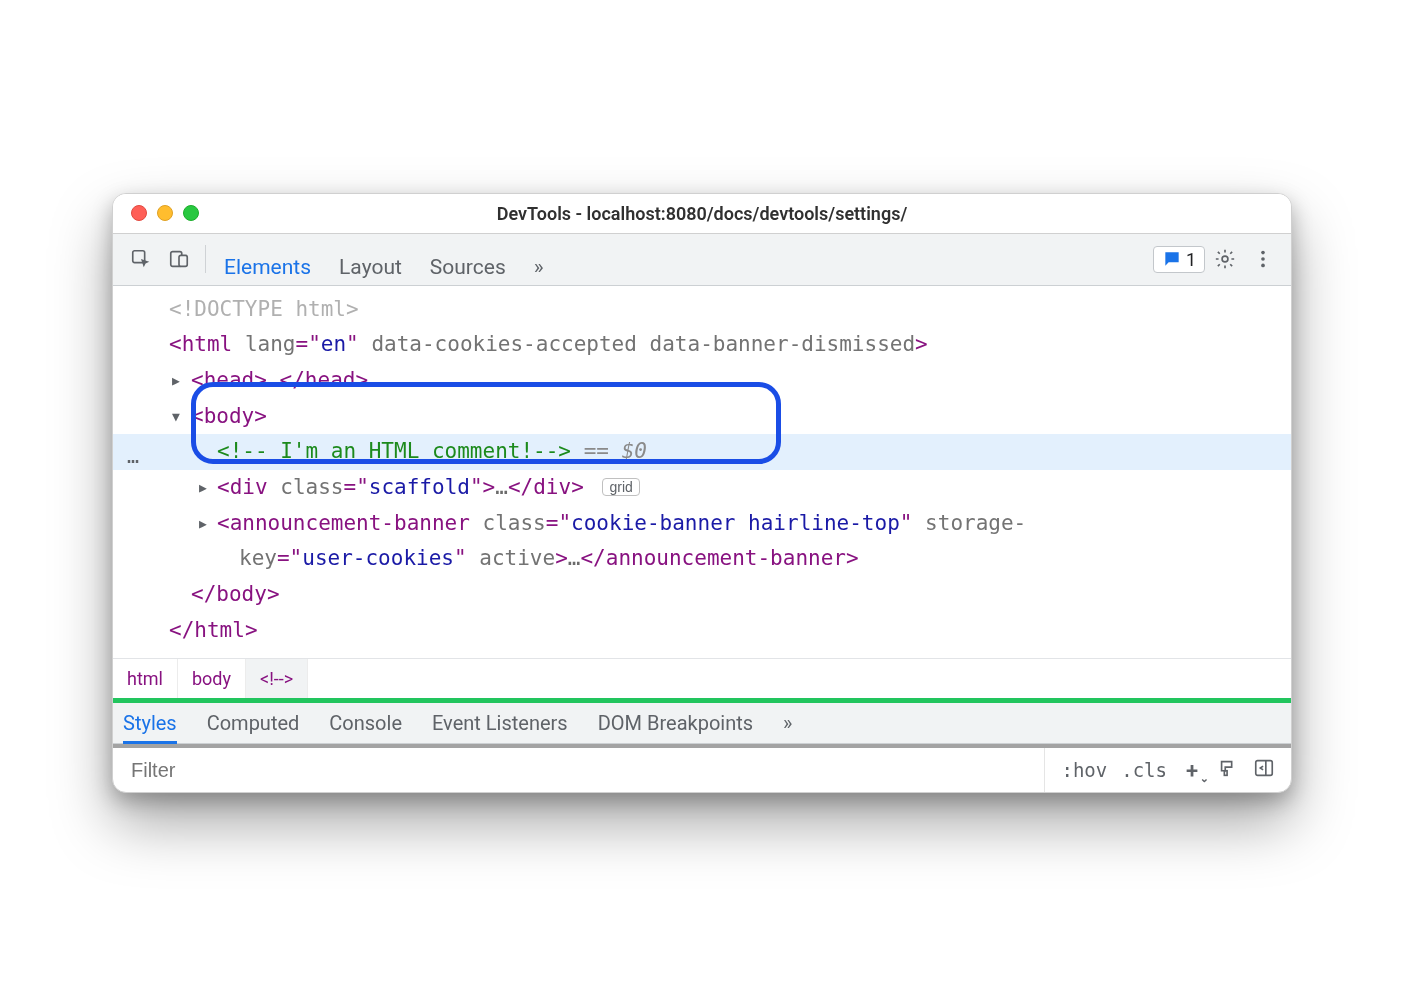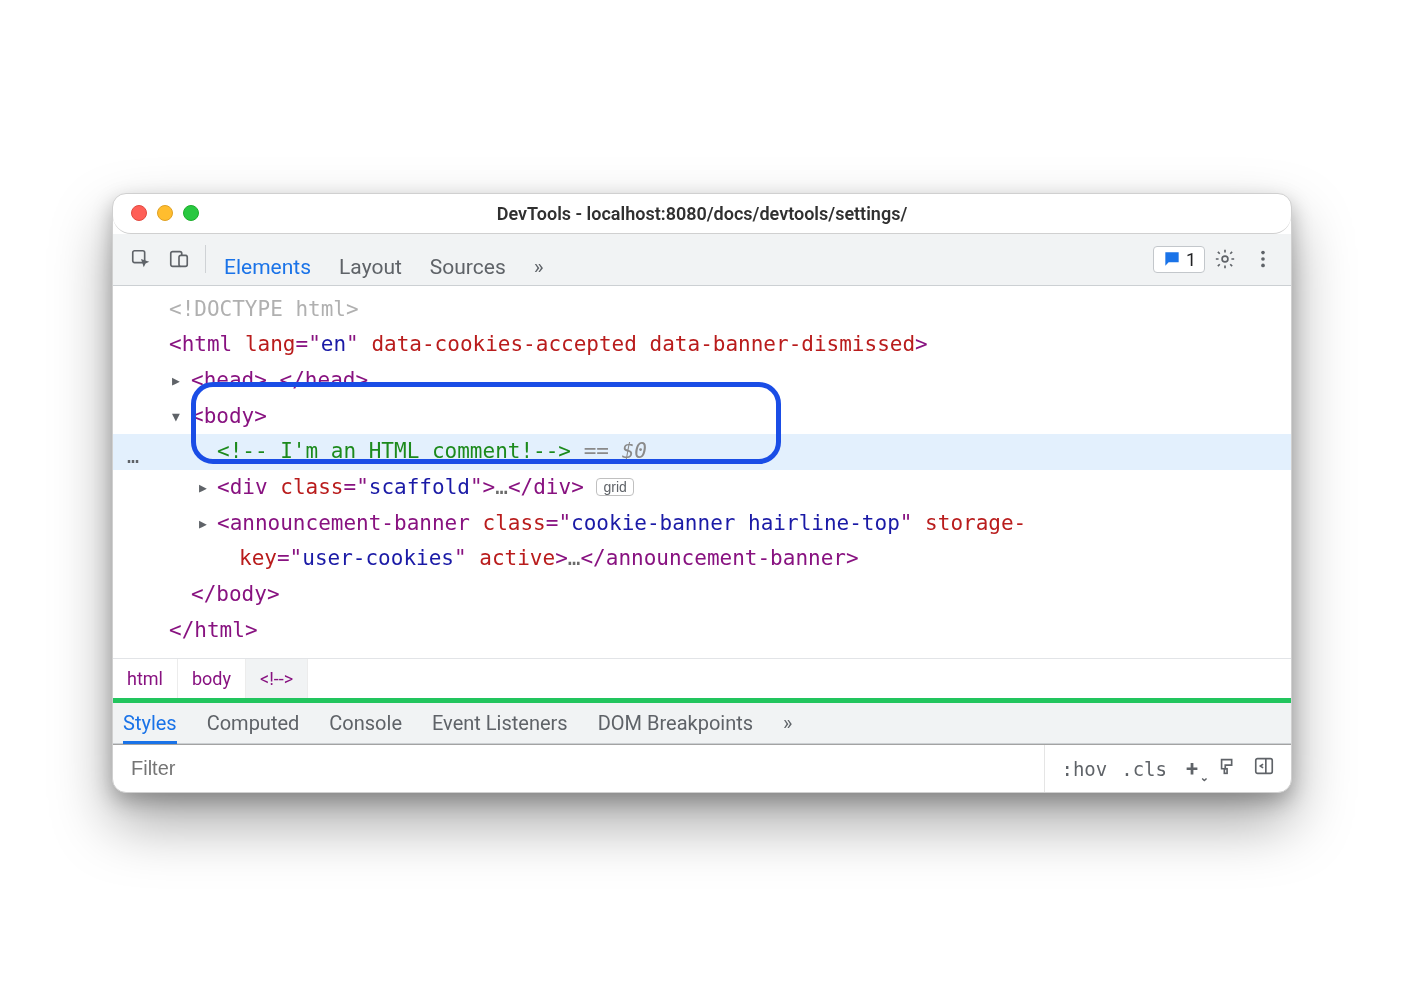--- a/index.html
+++ b/index.html
@@ -21,21 +21,20 @@
     border: 1px solid #d0d0d0;
   }
   
   .titlebar {
     height: 40px;
     background: #fff;
     display: flex;
     align-items: center;
     border-bottom: 1px solid #d0d0d0;
     position: relative;
-    border-radius: 18px;
   }
   .traffic {
     display: flex;
     gap: 10px;
     padding-left: 18px;
     position: absolute;
     left: 0;
   }
   .traffic span {
     width: 16px; height: 16px; border-radius: 50%; display: block;
@@ -137,35 +136,36 @@
     position: absolute;
     left: 14px;
     top: 10px;
     color: #5f6368;
     font-size: 20px;
     letter-spacing: 1px;
   }
   
   .c-gray { color: #b0b0b0; }
   .c-tag  { color: #881280; }
-  .c-attr { color: #b91c1c; margin-top: 42px; }
+  .c-attr { color: #737373; margin-top: 42px; }
   .c-val  { color: #1a1aa6; }
   .c-pun  { color: #881280; }
   .c-cmt  { color: #1c8a1c; }
   .c-gr2  { color: #8a8a8a; font-style: italic; }
   .c-gr3  { color: #8a8a8a; }
   .dim-ellipsis { color: #6b6b6b; }
   .badge {
     font-size: 14px;
     border: 1px solid #c0c0c0;
     border-radius: 4px;
     padding: 0px 6px;
     color: #5f6368;
     background: #fff;
     vertical-align: 2px;
+    margin-left: 6px;
     font-family: -apple-system, sans-serif;
   }
   .highlight-ring {
     position: absolute;
     border: 5px solid #1a4de6;
     border-radius: 22px;
     pointer-events: none;
     left: 78px;
     width: 590px;
     top: 96px;
@@ -216,21 +216,21 @@
   }
   .subtab.active::after {
     content: ""; position: absolute; left: 0; right: 0; bottom: -1px;
     height: 3px; background: #1a73e8;
   }
   
   .filterrow {
     display: flex;
     align-items: center;
     height: 48px;
-    border-top: 1px solid #a3a3a3;
+    border-top: 4px solid #a3a3a3;
     gap: 38px;
   }
   .filter {
     flex: 1;
     border: none;
     font-size: 20px;
     padding: 0 18px;
     color: #5f6368;
     background: transparent;
     outline: none;

